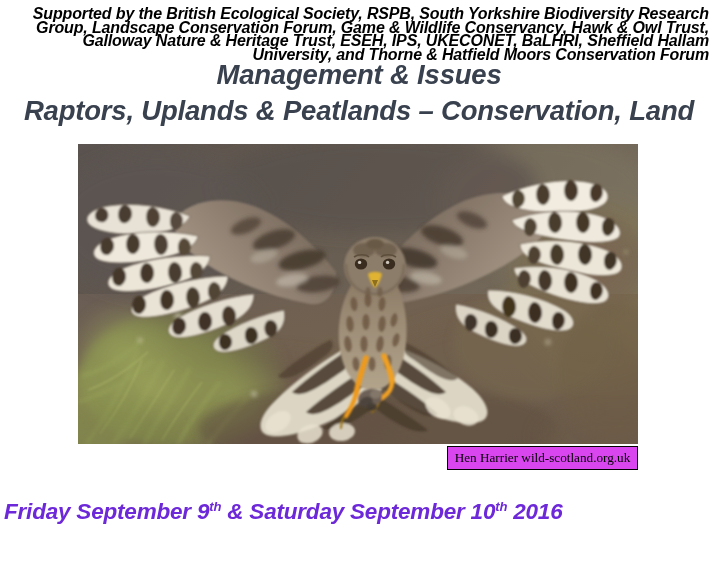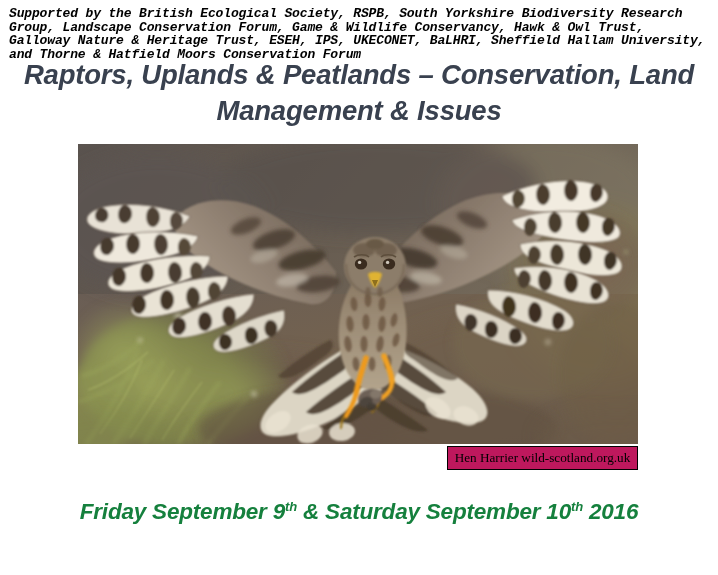--- a/index.html
+++ b/index.html
@@ -21,23 +21,23 @@
     position: relative;
     background: #ffffff;
   }
 
   
   .supporters {
     position: absolute;
     left: 9px;
     top: 7px;
     width: 700px;
-    text-align: left;
-    font-family: Liberation Mono, monospace;
-    font-size: 13px;
+    text-align: right;
+    font-family: Liberation Sans, sans-serif;
+    font-size: 16px;
     font-weight: bold;
     font-style: italic;
     line-height: 13.6px;
     color: #000000;
     letter-spacing: -0.15px;
   }
 
   
   .title {
     position: absolute;
@@ -68,63 +68,63 @@
 
   
   .caption-box {
     position: absolute;
     left: 447px;
     top: 446px;
     width: 191px;
     height: 24px;
     border: 1px solid #000000;
     box-sizing: border-box;
-    background: #be185d;
+    background: #d946ef;
     display: flex;
     align-items: center;
     justify-content: center;
   }
   .caption-text {
     font-family: "Liberation Serif", serif;
     font-size: 13.2px;
     color: #000000;
     white-space: nowrap;
   }
 
   
   .datelines {
     position: absolute;
-    left: 20px;
+    left: 4px;
     top: 497px;
     width: 678px;
-    text-align: center;
+    text-align: left;
     font-family: "Liberation Sans", sans-serif;
     font-weight: bold;
     font-style: italic;
-    color: #15803d;
+    color: #6d28d9;
     letter-spacing: -0.2px;
   }
   .dateline-1 { font-size: 22.5px; line-height: 30px; }
   .dateline-2 { font-size: 22.5px; line-height: 30px; margin-top: 2px; }
   .sup {
     font-size: 0.58em;
     vertical-align: super;
     line-height: 0;
   }
 </style>
 </head>
 <body>
 
 <div class="poster">
 
   <div class="supporters">Supported by the British Ecological Society, RSPB, South Yorkshire Biodiversity Research Group, Landscape Conservation Forum, Game &amp; Wildlife Conservancy, Hawk &amp; Owl Trust, Galloway Nature &amp; Heritage Trust, ESEH, IPS, UKECONET, BaLHRI, Sheffield Hallam University, and Thorne &amp; Hatfield Moors Conservation Forum</div>
 
   <div class="title">
+    <div>Management &amp; Issues</div>
     <div>Raptors, Uplands &amp; Peatlands – Conservation, Land</div>
-    <div>Management &amp; Issues</div>
   </div>
 
   <div class="photo-wrap">
     <svg class="photo-svg" viewBox="0 0 560 300" preserveAspectRatio="none">
       <defs>
 
         <linearGradient id="bgTop" x1="0" y1="0" x2="1" y2="0.5">
           <stop offset="0%" stop-color="#5a534f"></stop>
           <stop offset="35%" stop-color="#63594f"></stop>
           <stop offset="62%" stop-color="#6c6154"></stop>

